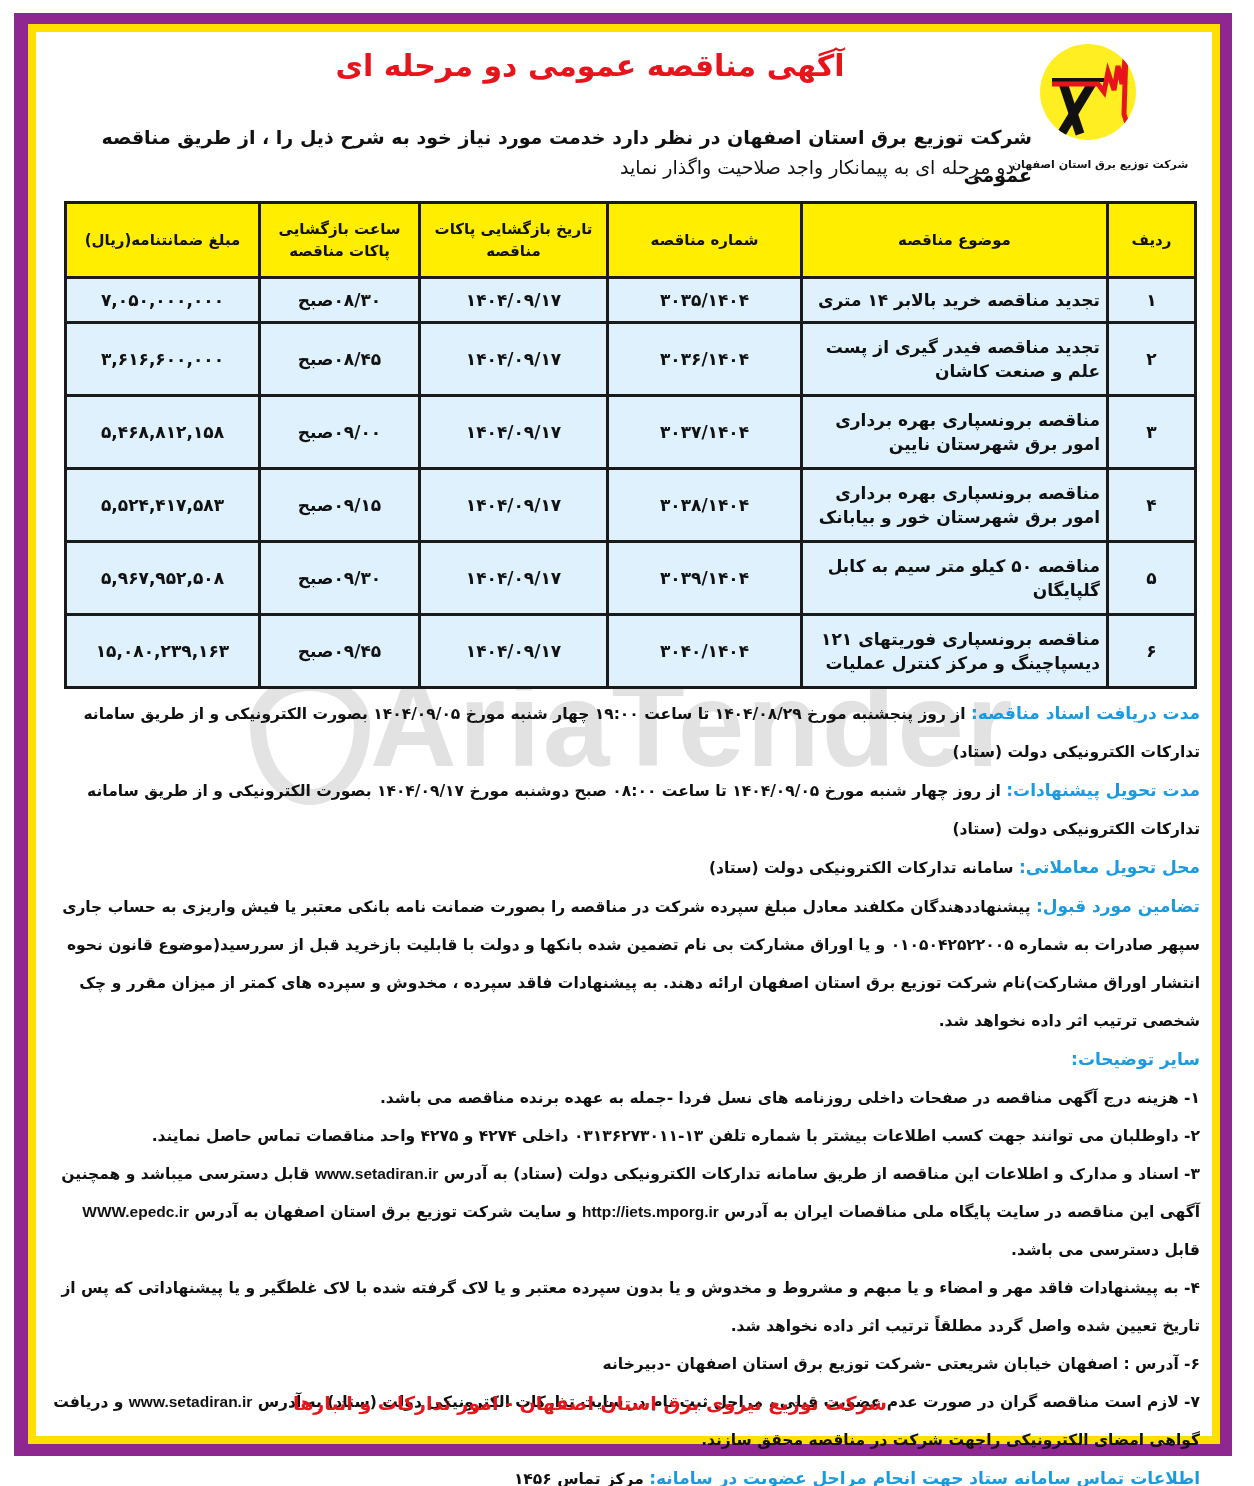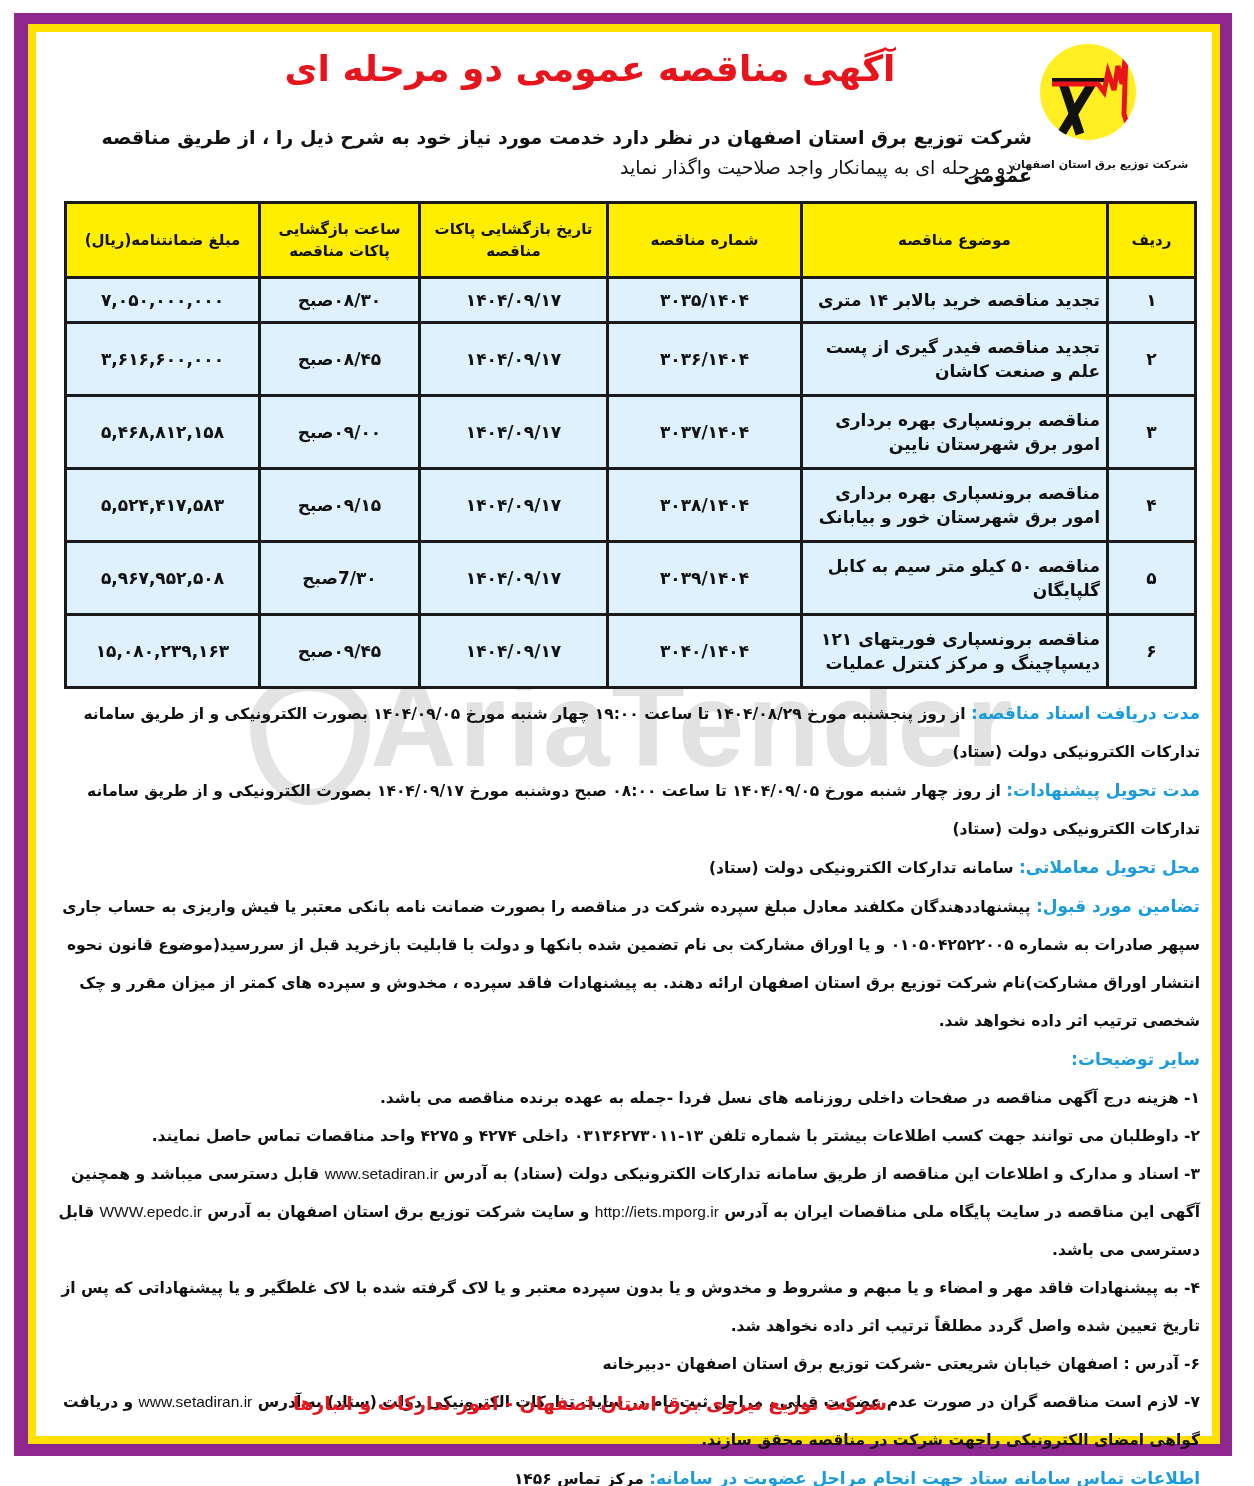--- a/index.html
+++ b/index.html
@@ -18,38 +18,38 @@
   .wm-shield { position:absolute; left:10px; top:10px; width:120px; height:130px;
                border:16px solid #dadada; border-radius:60px 60px 60px 60px/50px 50px 80px 80px; box-sizing:border-box; }
   .wm-fa { position:absolute; left:20px; top:120px; font-size:44px; letter-spacing:16px; color:#dcdcdc;
            direction:rtl; white-space:nowrap; }
   .logo { position:absolute; left:1040px; top:44px; width:96px; height:96px; border-radius:50%;
           background:#ffee22; overflow:hidden; }
   .logo svg { position:absolute; left:0; top:0; }
   .logo-caption { position:absolute; left:1010px; top:158px; width:180px; text-align:center;
                   font-size:11px; font-weight:bold; direction:rtl; white-space:nowrap; }
   .title { position:absolute; left:200px; top:48px; width:780px; text-align:center; direction:rtl;
-           color:#e8141c; font-weight:bold; font-size:36px; }
+           color:#e8141c; font-weight:bold; font-size:30px; }
   .intro { position:absolute; right:222px; top:118px; width:990px; direction:rtl; text-align:right;
            font-weight:bold; font-size:19px; line-height:38px; }
   .intro-line2 { position:absolute; right:240px; top:156px; direction:rtl; text-align:right;
                  font-weight:normal; font-size:19px; white-space:nowrap; }
   table.tenders { position:absolute; left:64px; top:201px; width:1130px; border-collapse:collapse;
                   direction:rtl; table-layout:fixed; }
   table.tenders th, table.tenders td { border:3px solid #1a1a1a; text-align:center; vertical-align:middle;
                   font-weight:bold; font-size:17px; padding:2px 6px; }
   table.tenders th { background:#ffee00; height:68px; font-size:15px; line-height:22px; }
   table.tenders td { background:#dff1fc; }
   table.tenders td.subject { text-align:right; line-height:24px; }
   .r1 td { height:38px; } .rN td { height:66px; }
   .body-text { position:absolute; left:50px; top:694px; width:1150px; direction:rtl; text-align:right;
                font-weight:bold; font-size:15.5px; line-height:38px; }
   .body-text p { margin:0; }
   .hl { color:#1a9be0; font-size:17px; }
-  .latin { font-family:"Liberation Sans", sans-serif; font-weight:normal; }
+  .latin { font-family:"Liberation Sans", sans-serif; font-weight:bold; }
   .signature { position:absolute; left:200px; top:1392px; width:780px; text-align:center; direction:rtl;
                color:#e8141c; font-weight:bold; font-size:19px; }
 </style>
 </head>
 <body>
 
 <div class="frame-outer"></div>
 <div class="frame-yellow"></div>
 <div class="frame-inner"></div>
 
@@ -122,21 +122,21 @@
       <td>۳۰۳۸/۱۴۰۴</td>
       <td>۱۴۰۴/۰۹/۱۷</td>
       <td>۰۹/۱۵صبح</td>
       <td>۵,۵۲۴,۴۱۷,۵۸۳</td>
     </tr>
     <tr class="rN">
       <td>۵</td>
       <td class="subject">مناقصه ۵۰ کیلو متر سیم به کابل گلپایگان</td>
       <td>۳۰۳۹/۱۴۰۴</td>
       <td>۱۴۰۴/۰۹/۱۷</td>
-      <td>7/۳۰صبح</td>
+      <td>۰۹/۳۰صبح</td>
       <td>۵,۹۶۷,۹۵۲,۵۰۸</td>
     </tr>
     <tr class="rN">
       <td>۶</td>
       <td class="subject">مناقصه برونسپاری فوریتهای ۱۲۱ دیسپاچینگ و مرکز کنترل عملیات</td>
       <td>۳۰۴۰/۱۴۰۴</td>
       <td>۱۴۰۴/۰۹/۱۷</td>
       <td>۰۹/۴۵صبح</td>
       <td>۱۵,۰۸۰,۲۳۹,۱۶۳</td>
     </tr>

